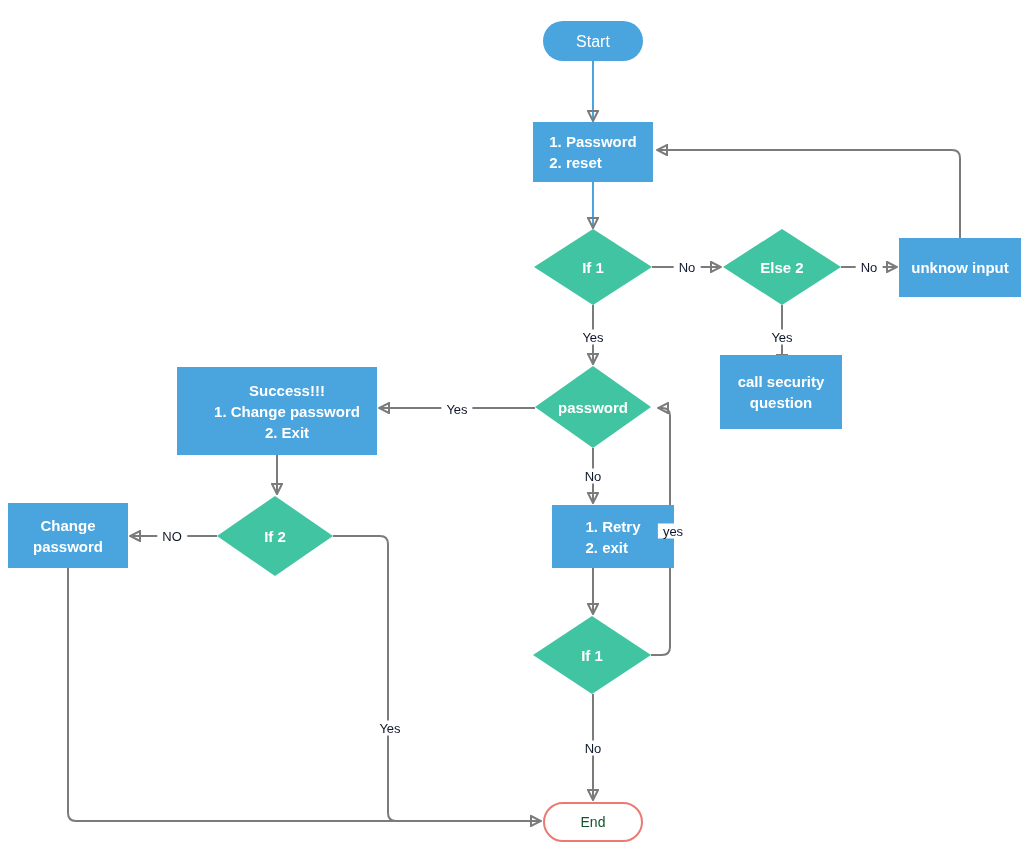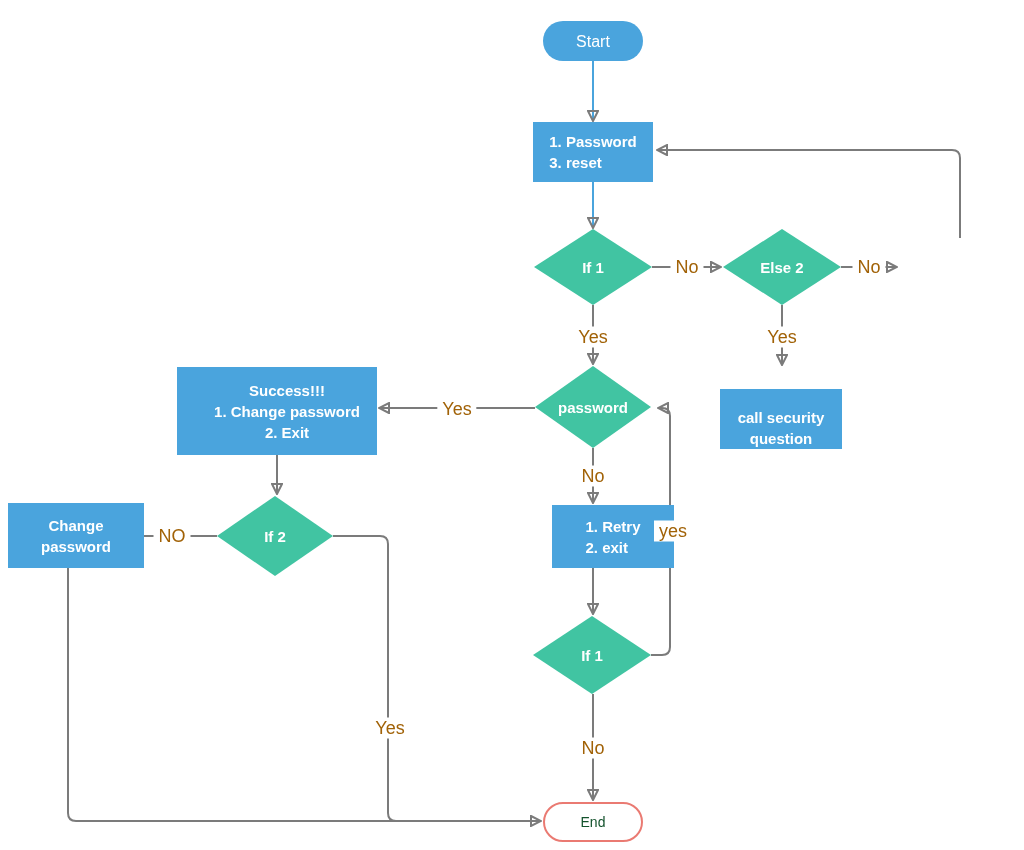--- a/index.html
+++ b/index.html
@@ -16,21 +16,21 @@
     position: absolute; display: flex; align-items: center; justify-content: center;
     text-align: center; color: #ffffff; font-size: 15px; font-weight: bold; line-height: 21px;
   }
   .rect { background: #4aa4dd; }
   .diamond { background: #41c4a2; clip-path: polygon(50% 0, 100% 50%, 50% 100%, 0 50%); }
   .pill { background: #4aa4dd; border-radius: 999px; font-weight: normal; font-size: 16px; text-align: right; }
   .pill-end { background: #ffffff; border: 2px solid #ea7a72; color: #14532d; font-size: 14px; font-weight: normal; border-radius: 999px; }
   .align-left { text-align: left; }
   .edge-label {
     position: absolute; transform: translate(-50%, -50%);
-    background: #ffffff; padding: 0 5px; font-size: 18px; color: #a16207; white-space: nowrap;
+    background: #ffffff; padding: 0 5px; font-size: 13px; color: #0f172a; white-space: nowrap;
   }
 </style>
 </head>
 <body>
 
 <div class="canvas">
 
   <svg class="edges" width="1024" height="850" viewBox="0 0 1024 850">
     <defs>
       <marker id="ag" viewBox="0 0 12 12" refX="11" refY="6" markerWidth="12" markerHeight="12" markerUnits="userSpaceOnUse" orient="auto">
@@ -59,34 +59,37 @@
     <path d="M593,694 V800" marker-end="url(#ag)"></path>
   </svg>
 
   <div class="node pill" style="left:543px;top:21px;width:100px;height:40px;">
     <span>Start</span>
   </div>
 
   <div class="node rect" style="left:533px;top:122px;width:120px;height:60px;">
     <div class="align-left">
       <div>1. Password</div>
-      <div>3. reset</div>
+      <div>2. reset</div>
     </div>
   </div>
 
   <div class="node diamond" style="left:534px;top:229px;width:118px;height:76px;">
     <span>If 1</span>
   </div>
 
   <div class="node diamond" style="left:723px;top:229px;width:118px;height:76px;">
     <span>Else 2</span>
   </div>
 
+  <div class="node rect" style="left:899px;top:238px;width:122px;height:59px;">
+    <span>unknow input</span>
+  </div>
 
-  <div class="node rect" style="left:720px;top:389px;width:122px;height:60px;align-items:flex-end;">
+  <div class="node rect" style="left:720px;top:355px;width:122px;height:74px;">
     <div>
       <div>call security</div>
       <div>question</div>
     </div>
   </div>
 
   <div class="node diamond" style="left:535px;top:366px;width:116px;height:82px;">
     <span>password</span>
   </div>
 
@@ -95,21 +98,21 @@
       <div>Success!!!</div>
       <div>1. Change password</div>
       <div>2. Exit</div>
     </div>
   </div>
 
   <div class="node diamond" style="left:217px;top:496px;width:116px;height:80px;">
     <span>If 2</span>
   </div>
 
-  <div class="node rect" style="left:8px;top:503px;width:136px;height:65px;">
+  <div class="node rect" style="left:8px;top:503px;width:120px;height:65px;">
     <div>
       <div>Change</div>
       <div>password</div>
     </div>
   </div>
 
   <div class="node rect" style="left:552px;top:505px;width:122px;height:63px;">
     <div class="align-left">
       <div>1. Retry</div>
       <div>2. exit</div>

